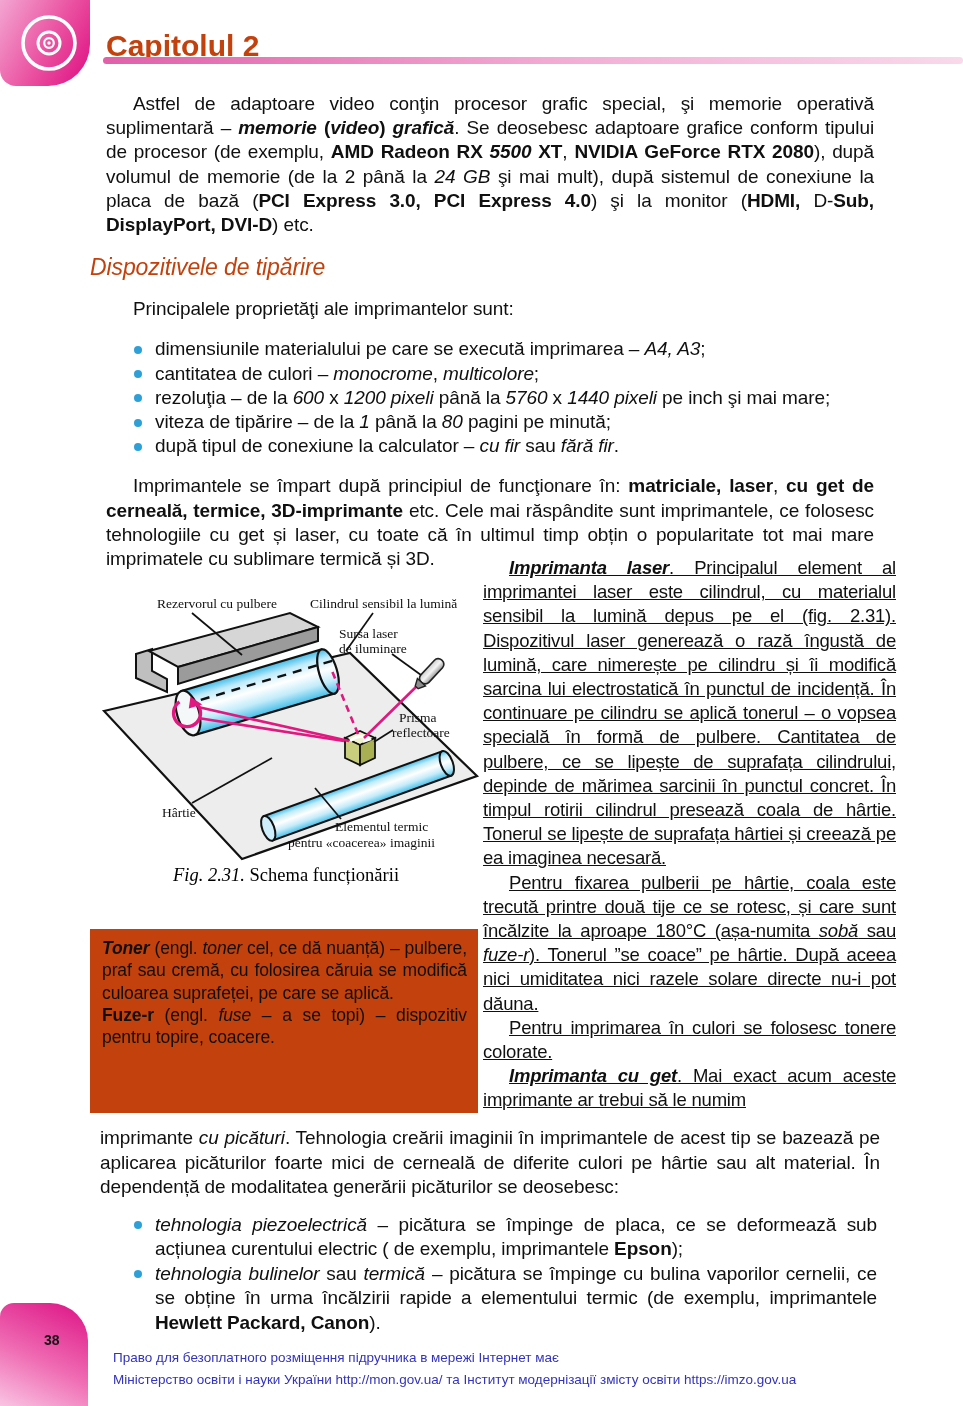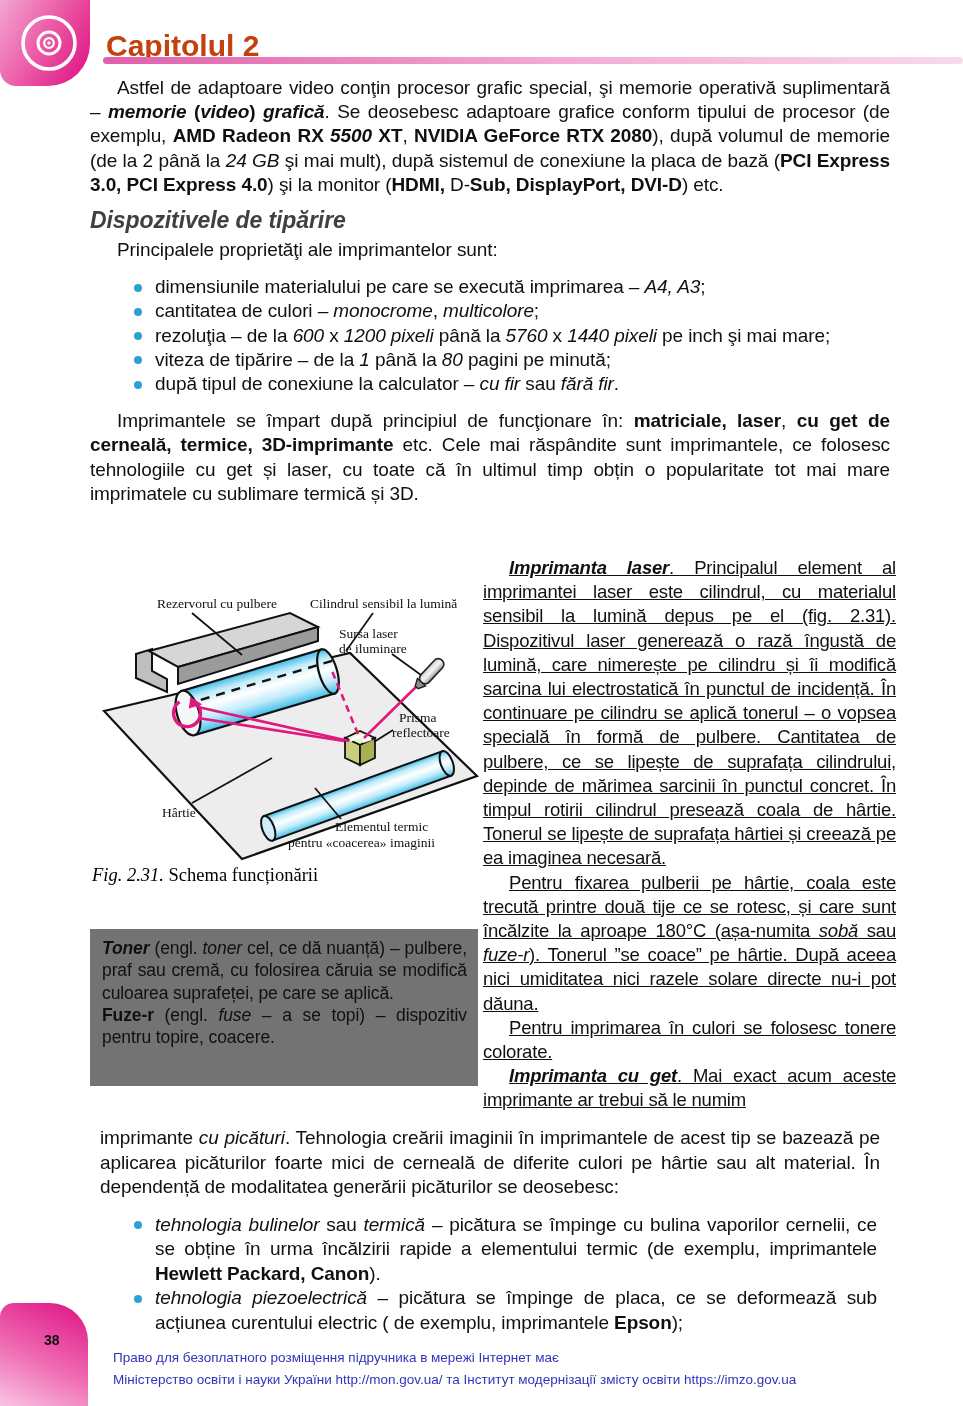--- a/index.html
+++ b/index.html
@@ -25,49 +25,49 @@
     position:absolute; left:103px; top:57px; width:860px; height:7px;
     border-radius:4px;
     background:linear-gradient(to right,#e060aa,#f3aed5 55%,#f9d9eb 100%);
   }
 
   
   .content {
     position:absolute; left:90px; top:76px; width:800px;
     font-size:19px; line-height:24.2px; letter-spacing:-0.1px; text-align:justify;
   }
-  .content p { margin:0; }
+  .content p { margin:16px; }
   .p-indent { text-indent:27px; }
   .section-heading {
     margin:9px 0 4px 0; font-size:23px; line-height:28px;
-    font-weight:bold; font-style:italic; color:#404040; text-align:left;
+    font-weight:normal; font-style:italic; color:#c2410c; text-align:left;
   }
   ul.dotlist { list-style:none; margin:13px; padding:0; }
   ul.dotlist li { position:relative; padding-left:52px; text-align:justify; }
   .bullet-dot {
     position:absolute; left:31px; top:8.5px; width:8px; height:8px;
     border-radius:50%; background:#2da0d8;
   }
 
   
   .right-col {
     position:absolute; left:483px; top:556px; width:413px;
     font-size:18.5px; line-height:24.2px; letter-spacing:-0.2px; text-align:justify;
   }
   .right-col p { margin:0; text-indent:26px;text-decoration:underline; }
 
   .figure-svg { position:absolute; left:92px; top:591px; }
   .fig-caption {
     position:absolute; left:92px; top:864px; width:388px;
     font-family:"Liberation Serif", serif; font-size:18.5px; line-height:22px;
-    text-align:left; color:#000;
+    text-align:center; color:#000;
   }
   .infobox {
-    position:absolute; left:90px; top:929px; width:388px; height:157px;
-    box-sizing:border-box; background:#737373; padding:8px 11px 3px 12px;
+    position:absolute; left:90px; top:929px; width:388px; height:184px;
+    box-sizing:border-box; background:#c2410c; padding:8px 11px 3px 12px;
     font-size:17.5px; line-height:22.3px; text-align:justify; letter-spacing:-0.1px;
   }
   .infobox p { margin:0; }
 
   
   .bottom-block {
     position:absolute; left:90px; top:1116px; width:800px;
     font-size:19px; line-height:24.5px; letter-spacing:-0.1px; text-align:justify;
   }
   .bottom-block p { margin:10px; }
@@ -210,22 +210,22 @@
   </div>
 
   <div class="infobox">
     <p><span class="b i">Toner</span><span> (engl. </span><span class="i">toner</span><span> cel, ce dă nuanță) – pulbere, praf sau cremă, cu folosirea căruia se modifică culoarea suprafeței, pe care se aplică.</span></p>
     <p><span class="b">Fuze-r</span><span> (engl. </span><span class="i">fuse</span><span> – a se topi) – dispozitiv pentru topire,  coacere.</span></p>
   </div>
 
   <div class="bottom-block">
     <p><span>imprimante </span><span class="i">cu picături</span><span>. Tehnologia creării imaginii în imprimantele de acest tip se bazează pe aplicarea picăturilor foarte mici de cerneală de diferite culori pe hârtie sau alt material. În dependență de modalitatea generării picăturilor se deosebesc:</span></p>
     <ul class="dotlist">
+      <li><span class="bullet-dot"></span><span><span class="i">tehnologia piezoelectrică</span><span> – picătura se împinge de placa, ce se deformează sub acțiunea curentului electric ( de exemplu, imprimantele </span><span class="b">Epson</span><span>);</span></span></li>
       <li><span class="bullet-dot"></span><span><span class="i">tehnologia bulinelor</span><span> sau </span><span class="i">termică</span><span> – picătura se împinge cu bulina vaporilor cernelii, ce se obține în urma încălzirii rapide a elementului termic (de exemplu, imprimantele </span><span class="b">Hewlett Packard, Canon</span><span>).</span></span></li>
-      <li><span class="bullet-dot"></span><span><span class="i">tehnologia piezoelectrică</span><span> – picătura se împinge de placa, ce se deformează sub acțiunea curentului electric ( de exemplu, imprimantele </span><span class="b">Epson</span><span>);</span></span></li>
     </ul>
   </div>
 
   <div class="corner-bottom"></div>
   <div class="page-number">38</div>
   <div class="footer-text">
     <div>Право для безоплатного розміщення підручника в мережі Інтернет має</div>
     <div>Міністерство освіти і науки України http://mon.gov.ua/ та Інститут модернізації змісту освіти https://imzo.gov.ua</div>
   </div>
 

